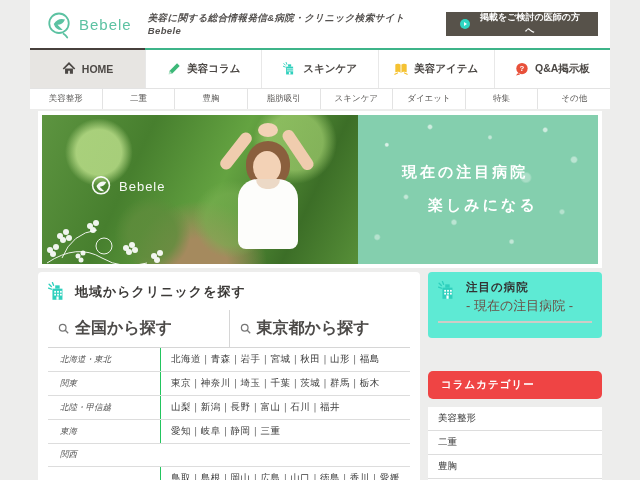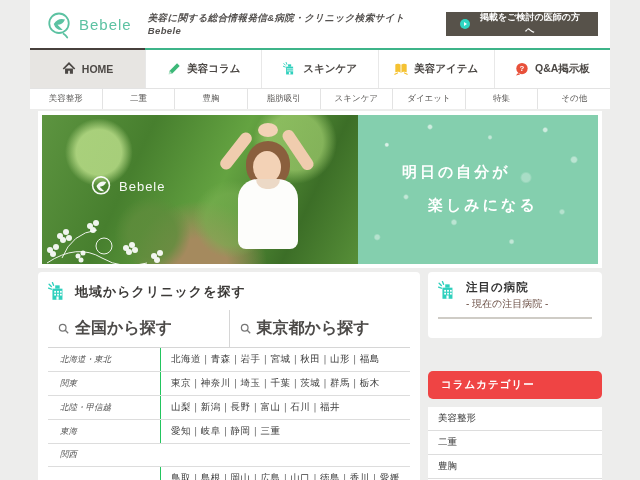--- a/index.html
+++ b/index.html
@@ -86,25 +86,25 @@
   .tab + .tab { border-left:1px solid #d6d6d6; }
   .tab svg { width:11px; height:11px; }
 
   .region-table { width:100%; }
   .r-row { display:flex; border-bottom:1px solid #ddd; min-height:23px; align-items:center; }
   .r-area { width:112px; font-size:8.5px; font-style:italic; color:#555; padding-left:12px; font-family:"Liberation Serif","DejaVu Serif",serif; }
   .r-prefs { flex:1; font-size:9.5px; color:#3a3a3a; border-left:1px solid #22c55e; padding:5px 4px 5px 10px; letter-spacing:0.5px; cursor:pointer; }
 
   
   .sidebar { width:174px; display:flex; flex-direction:column; }
-  .featured-box { background:#ffffff; border-radius:4px; padding:8px 10px 0 10px; height:66px; }
+  .featured-box { background:#5eead4; border-radius:4px; padding:8px 10px 0 10px; height:66px; }
   .featured-head { display:flex; align-items:flex-start; gap:8px; padding-bottom:6px; border-bottom:2px solid #cfccc6; }
   .featured-head svg { width:20px; height:20px; margin-top:1px; }
   .featured-title { font-size:11.5px; font-weight:bold; color:#333; letter-spacing:1px; }
-  .featured-sub { font-size:10px; color:#6b4f45; margin-top:2px; }
+  .featured-sub { font-size:13px; color:#6b4f45; margin-top:2px; }
   .cat-header { margin-top:33px; background:#ef4444; border-radius:5px; height:28px; display:flex; align-items:center; padding-left:13px; color:#fff; font-size:10.5px; font-weight:bold; letter-spacing:1px; cursor:pointer; }
   .cat-list { margin-top:8px; background:#fff; }
   .cat-item { height:24px; display:flex; align-items:center; padding-left:10px; font-size:9.5px; color:#3a3a3a; border-bottom:1px solid #ddd; cursor:pointer; }
 </style>
 </head>
 <body>
 
 <div class="container">
 
   <div class="header">
@@ -224,21 +224,21 @@
             <circle cx="118" cy="55" r="3"></circle>
             <circle cx="115" cy="62" r="3"></circle>
           <circle cx="36" cy="58" r="2.5"></circle>
             <circle cx="41" cy="55" r="2.5"></circle>
             <circle cx="39" cy="62" r="2.5"></circle>
         </g>
       </svg>
     </div>
     <div class="hero-panel">
       <div class="catch">
-        <div class="l1">明日の自分が</div>
+        <div class="l1">現在の注目病院</div>
         <div class="l2">楽しみになる</div>
       </div>
     </div>
   </div>
 
   <div class="main-row">
 
     <div class="clinic-card">
       <div class="card-title">
         <svg viewBox="0 0 18 18">

